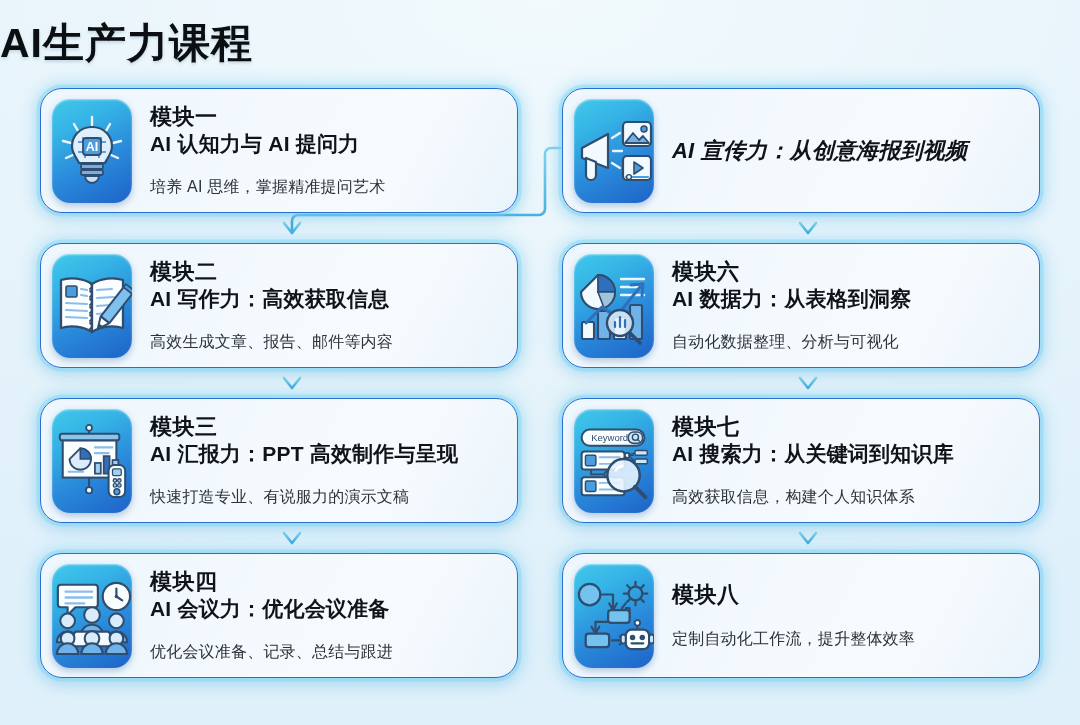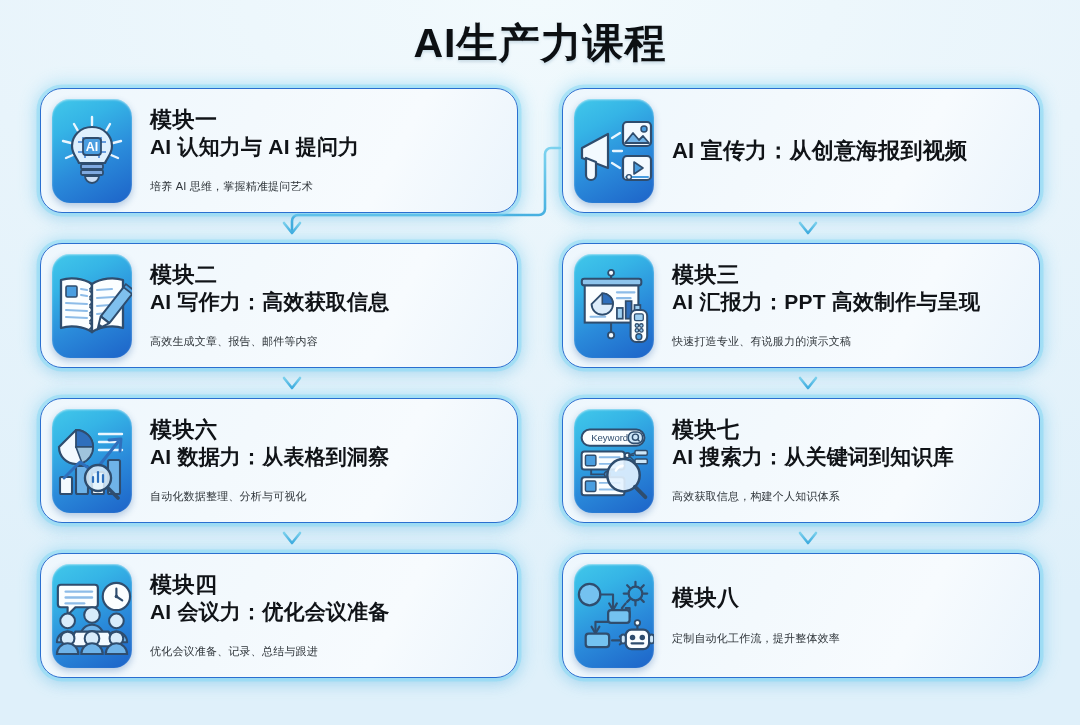--- a/index.html
+++ b/index.html
@@ -12,21 +12,21 @@
     background:
       radial-gradient(120% 90% at 50% 0%, #f2fafd 0%, #e8f4fb 45%, #dff0fa 100%),
       #e9f5fb;
     position: relative;
   }
 
   
   .page-title {
     position: absolute;
     top: 16px; left: 0; right: 0;
-    text-align: center;
+    text-align: left;
     font-size: 41px;
     font-weight: 700;
     color: #0c0f12;
     letter-spacing: 1px;
     text-shadow: 0 2px 3px rgba(110,150,175,.30);
   }
 
   
   .connectors {
     position: absolute;
@@ -79,39 +79,39 @@
   .icon-tile svg { display: block; }
 
   .card-text {
     flex: 1 1 auto;
     min-width: 0;
     display: flex;
     flex-direction: column;
     justify-content: space-between;
     padding-right: 6px;
   }
-  .card-text.centered { justify-content: center; }
+  .card-text.centered { justify-content: center; font-style: italic; }
 
   .module-label {
     font-size: 22px;
     font-weight: 700;
     color: #101317;
     line-height: 1.18;
     margin-bottom: 1px;
     letter-spacing: .5px;
   }
   .module-title {
     font-size: 21px;
     font-weight: 700;
     color: #101317;
     line-height: 1.25;
     letter-spacing: .2px;
   }
   .module-desc {
-    font-size: 11px;
+    font-size: 16px;
     font-weight: 400;
     color: #2d3338;
     line-height: 1.35;
     margin-top: 19px;
     letter-spacing: .2px;
   }
   .card.no-label .module-title { font-size: 22px; }
   .card.no-label .module-desc { margin-top: 7px; font-size: 16px; }
 </style>
 </head>
@@ -246,20 +246,55 @@
     </div>
     <div class="card-text">
       <div class="module-label">模块二</div>
       <div class="module-title">AI 写作力：高效获取信息</div>
       <div class="module-desc">高效生成文章、报告、邮件等内容</div>
     </div>
   </div>
 
   <div class="card">
     <div class="icon-tile">
+      <svg width="80" height="78" viewBox="0 0 80 78">
+        <path d="M24 8 A17 17 0 1 1 7 25 Z" fill="#f3faff" stroke="#2f4d6e" stroke-width="2.2"></path>
+        <path d="M24 25 L24 8 A17 17 0 0 1 41 25 Z" fill="#2f6fbc" stroke="#2f4d6e" stroke-width="1.8"></path>
+        <path d="M24 25 L41 25 A17 17 0 0 1 30 41 Z" fill="#9fc4dd" stroke="#2f4d6e" stroke-width="1.6"></path>
+        <g stroke="#eaf6ff" stroke-width="2.4" stroke-linecap="round">
+          <line x1="47" y1="12" x2="70" y2="12"></line>
+          <line x1="47" y1="20" x2="66" y2="20"></line>
+          <line x1="47" y1="28" x2="70" y2="28"></line>
+        </g>
+        <g fill="#f3faff" stroke="#2f4d6e" stroke-width="2.1">
+          <rect x="8" y="55" width="12" height="17" rx="1.5"></rect>
+          <rect x="24" y="44" width="12" height="28" rx="1.5" fill="#6fb3e8"></rect>
+          <rect x="40" y="50" width="12" height="22" rx="1.5"></rect>
+          <rect x="56" y="38" width="12" height="34" rx="1.5" fill="#6fb3e8"></rect>
+        </g>
+        <path d="M12 56 L28 40 L42 50 L66 20" fill="none" stroke="#2f6fbc" stroke-width="3" stroke-linecap="round" stroke-linejoin="round"></path>
+        <path d="M57 18 L69 17 L68 29" fill="none" stroke="#2f6fbc" stroke-width="3" stroke-linecap="round" stroke-linejoin="round"></path>
+        <circle cx="46" cy="56" r="13" fill="#e3f2fd" fill-opacity=".85" stroke="#2f4d6e" stroke-width="2.4"></circle>
+        <g stroke="#2f6fbc" stroke-width="2.2" stroke-linecap="round">
+          <line x1="41" y1="60" x2="41" y2="55"></line>
+            <line x1="46" y1="60" x2="46" y2="50"></line>
+            <line x1="51" y1="60" x2="51" y2="53"></line>
+        </g>
+        <line x1="56" y1="66" x2="66" y2="76" stroke="#2f4d6e" stroke-width="3.6" stroke-linecap="round"></line>
+      </svg>
+    </div>
+    <div class="card-text">
+      <div class="module-label">模块六</div>
+      <div class="module-title">AI 数据力：从表格到洞察</div>
+      <div class="module-desc">自动化数据整理、分析与可视化</div>
+    </div>
+  </div>
+
+  <div class="card">
+    <div class="icon-tile">
       <svg width="82" height="78" viewBox="0 0 82 78">
         <line x1="38" y1="6" x2="38" y2="12" stroke="#2f4d6e" stroke-width="2.2"></line>
         <circle cx="38" cy="5" r="3" fill="#f3faff" stroke="#2f4d6e" stroke-width="1.8"></circle>
         <rect x="8" y="11" width="61" height="7" rx="2.5" fill="#8dc4ec" stroke="#2f4d6e" stroke-width="2.1"></rect>
         <rect x="11" y="18" width="55" height="38" fill="#fbfeff" stroke="#2f4d6e" stroke-width="2.1"></rect>
         <path d="M29 26 A11 11 0 1 1 18 37 Z" fill="#dcecfa" stroke="#2f4d6e" stroke-width="1.9"></path>
         <path d="M29 37 L29 26 A11 11 0 0 1 40 37 Z" fill="#2f6fbc" stroke="#2f4d6e" stroke-width="1.6"></path>
         <g stroke="#8dbce8" stroke-width="2.2" stroke-linecap="round">
           <line x1="44" y1="25" x2="62" y2="25"></line>
             <line x1="44" y1="31" x2="58" y2="31"></line>
@@ -280,55 +315,20 @@
           <circle cx="64.5" cy="64" r="1.8"></circle>
             <circle cx="69" cy="64" r="1.8"></circle>
         </g>
         <circle cx="66.5" cy="70.5" r="3" fill="#4a9ee0" stroke="#2f4d6e" stroke-width="1.5"></circle>
       </svg>
     </div>
     <div class="card-text">
       <div class="module-label">模块三</div>
       <div class="module-title">AI 汇报力：PPT 高效制作与呈现</div>
       <div class="module-desc">快速打造专业、有说服力的演示文稿</div>
-    </div>
-  </div>
-
-  <div class="card">
-    <div class="icon-tile">
-      <svg width="80" height="78" viewBox="0 0 80 78">
-        <path d="M24 8 A17 17 0 1 1 7 25 Z" fill="#f3faff" stroke="#2f4d6e" stroke-width="2.2"></path>
-        <path d="M24 25 L24 8 A17 17 0 0 1 41 25 Z" fill="#2f6fbc" stroke="#2f4d6e" stroke-width="1.8"></path>
-        <path d="M24 25 L41 25 A17 17 0 0 1 30 41 Z" fill="#9fc4dd" stroke="#2f4d6e" stroke-width="1.6"></path>
-        <g stroke="#eaf6ff" stroke-width="2.4" stroke-linecap="round">
-          <line x1="47" y1="12" x2="70" y2="12"></line>
-          <line x1="47" y1="20" x2="66" y2="20"></line>
-          <line x1="47" y1="28" x2="70" y2="28"></line>
-        </g>
-        <g fill="#f3faff" stroke="#2f4d6e" stroke-width="2.1">
-          <rect x="8" y="55" width="12" height="17" rx="1.5"></rect>
-          <rect x="24" y="44" width="12" height="28" rx="1.5" fill="#6fb3e8"></rect>
-          <rect x="40" y="50" width="12" height="22" rx="1.5"></rect>
-          <rect x="56" y="38" width="12" height="34" rx="1.5" fill="#6fb3e8"></rect>
-        </g>
-        <path d="M12 56 L28 40 L42 50 L66 20" fill="none" stroke="#2f6fbc" stroke-width="3" stroke-linecap="round" stroke-linejoin="round"></path>
-        <path d="M57 18 L69 17 L68 29" fill="none" stroke="#2f6fbc" stroke-width="3" stroke-linecap="round" stroke-linejoin="round"></path>
-        <circle cx="46" cy="56" r="13" fill="#e3f2fd" fill-opacity=".85" stroke="#2f4d6e" stroke-width="2.4"></circle>
-        <g stroke="#2f6fbc" stroke-width="2.2" stroke-linecap="round">
-          <line x1="41" y1="60" x2="41" y2="55"></line>
-            <line x1="46" y1="60" x2="46" y2="50"></line>
-            <line x1="51" y1="60" x2="51" y2="53"></line>
-        </g>
-        <line x1="56" y1="66" x2="66" y2="76" stroke="#2f4d6e" stroke-width="3.6" stroke-linecap="round"></line>
-      </svg>
-    </div>
-    <div class="card-text">
-      <div class="module-label">模块六</div>
-      <div class="module-title">AI 数据力：从表格到洞察</div>
-      <div class="module-desc">自动化数据整理、分析与可视化</div>
     </div>
   </div>
 
   <div class="card">
     <div class="icon-tile">
       <svg width="84" height="78" viewBox="0 0 84 78">
         <rect x="8" y="6" width="66" height="17" rx="8.5" fill="#fbfeff" stroke="#2f4d6e" stroke-width="2.1"></rect>
         <text x="18" y="18.5" font-size="10" fill="#2f4d6e" font-family="Liberation Sans, sans-serif">Keyword...</text>
         <rect x="57" y="8.5" width="15" height="12" rx="5.5" fill="#cde6f8" stroke="#2f4d6e" stroke-width="1.6"></rect>
         <circle cx="64.5" cy="14" r="3.2" fill="none" stroke="#2f4d6e" stroke-width="1.5"></circle>

